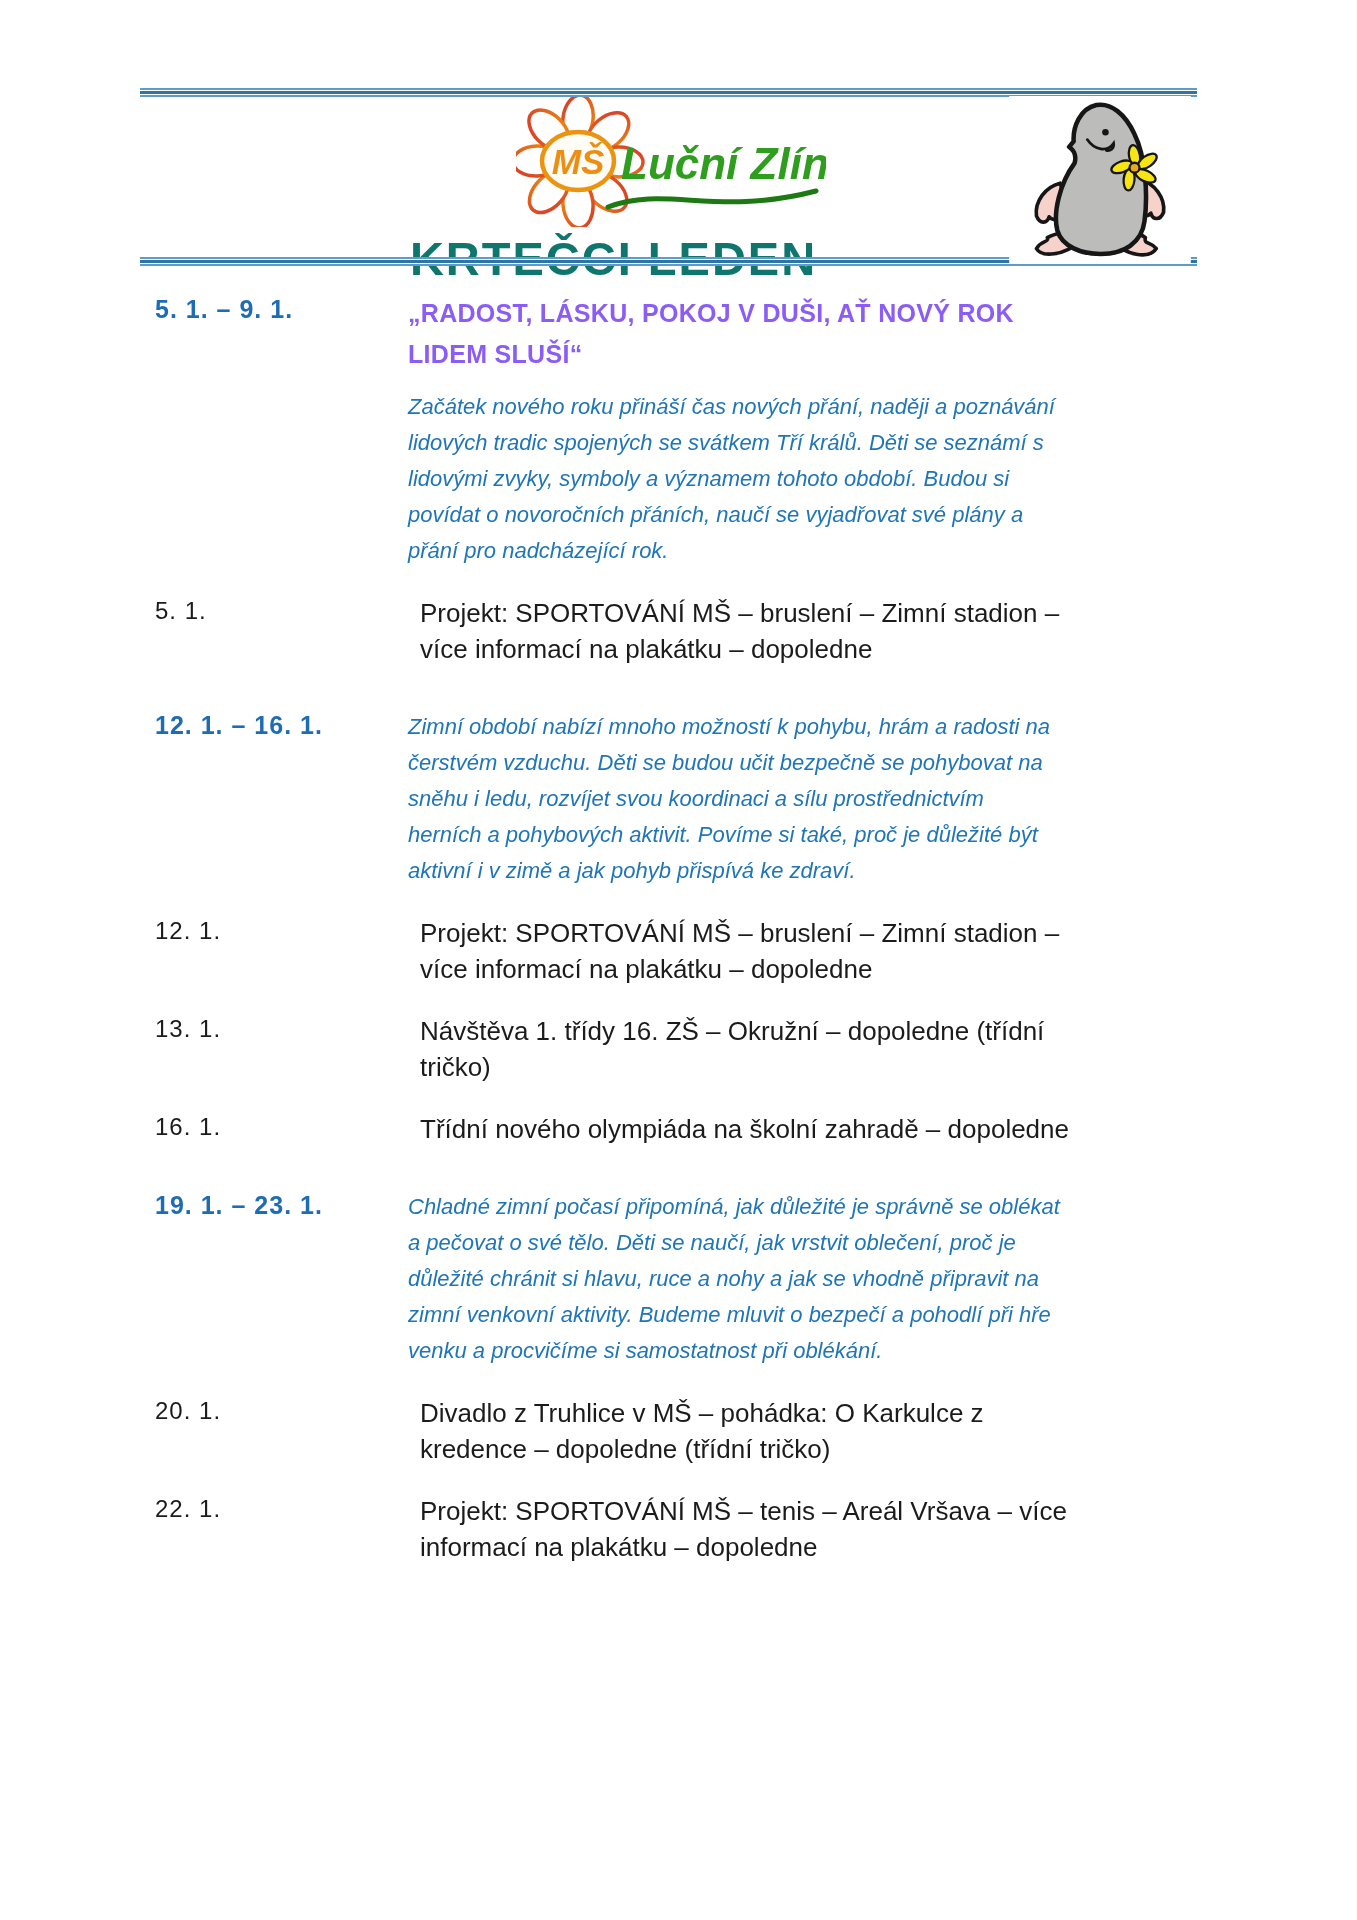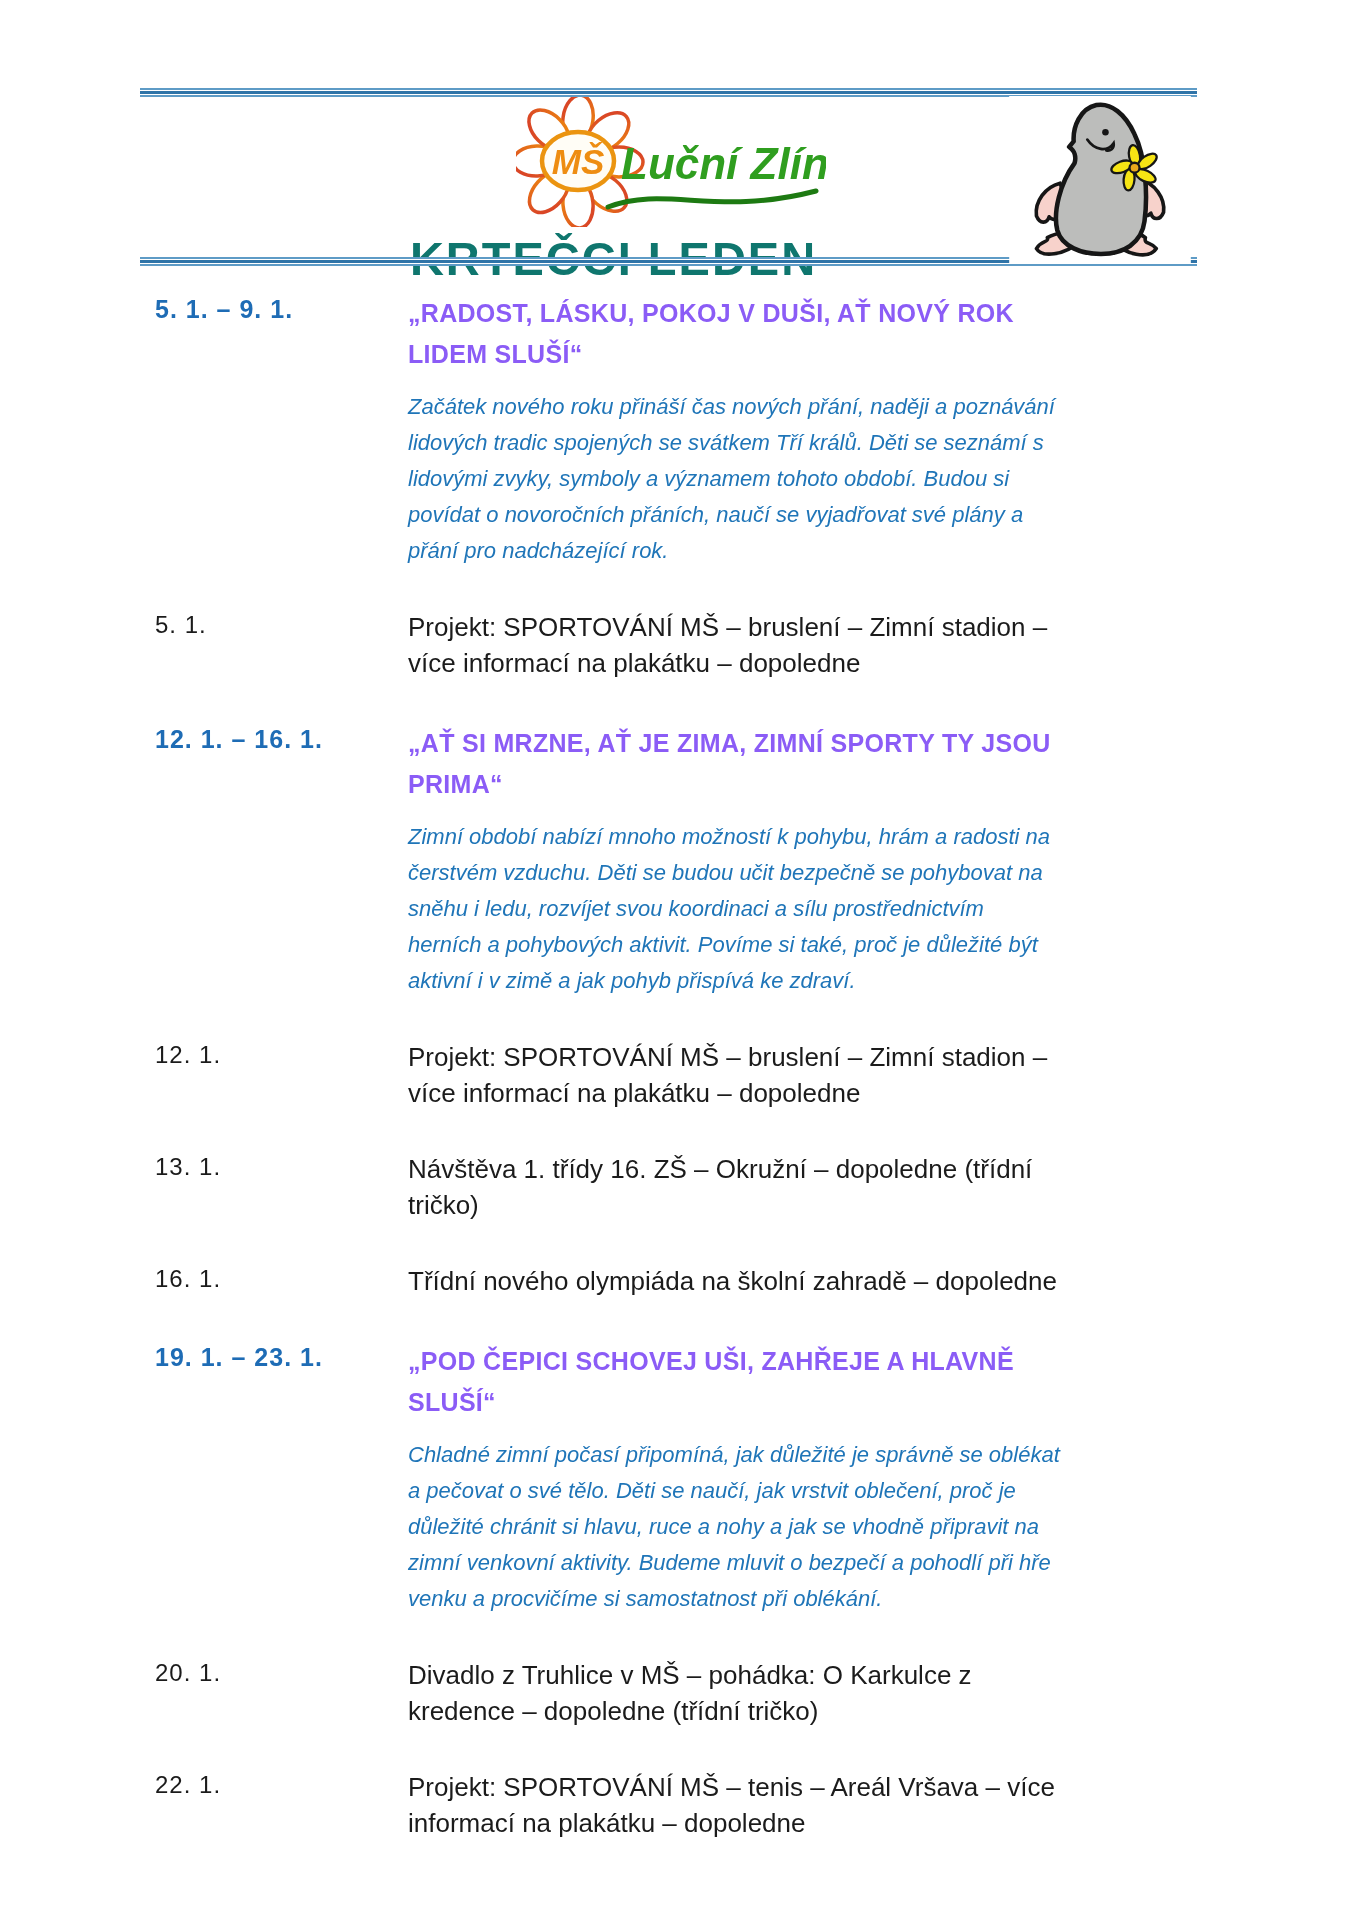--- a/index.html
+++ b/index.html
@@ -43,21 +43,21 @@
     position:absolute;
     right:6px;top:8px;
     width:182px;height:168px;
     z-index:3;
   }
   
   .content{margin:27px 0 0 155px;}
   .row{display:flex;align-items:flex-start;}
   .row.week{margin-top:42px;}
   .row.week:first-child{margin-top:0;}
-  .row.event{margin-top:40px;}
+  .row.event{margin-top:26px;gap:12px;}
   .col-date{
     flex:0 0 253px;
     font-size:24px;
     padding-top:2px;
     letter-spacing:1px;
   }
   .col-date.range{
     color:#1e6cb5;font-weight:bold;font-size:25px;
   }
   .col-date.single{color:#1b1b1b;}
@@ -167,21 +167,20 @@
     </section>
 
     <section class="row event">
       <div class="col-date single">5. 1.</div>
       <div class="col-text event-text">Projekt: SPORTOVÁNÍ MŠ – bruslení – Zimní stadion – více informací na plakátku – dopoledne</div>
     </section>
 
     <section class="row week">
       <div class="col-date range">12. 1. – 16. 1.</div>
       <div class="col-text">
-        <h2 class="quote">„AŤ SI MRZNE, AŤ JE ZIMA, ZIMNÍ SPORTY TY JSOU PRIMA“</h2>
         <p class="para">Zimní období nabízí mnoho možností k pohybu, hrám a radosti na čerstvém vzduchu. Děti se budou učit bezpečně se pohybovat na sněhu i ledu, rozvíjet svou koordinaci a sílu prostřednictvím herních a pohybových aktivit. Povíme si také, proč je důležité být aktivní i v zimě a jak pohyb přispívá ke zdraví.</p>
       </div>
     </section>
 
     <section class="row event">
       <div class="col-date single">12. 1.</div>
       <div class="col-text event-text">Projekt: SPORTOVÁNÍ MŠ – bruslení – Zimní stadion – více informací na plakátku – dopoledne</div>
     </section>
 
     <section class="row event">
@@ -190,21 +189,20 @@
     </section>
 
     <section class="row event">
       <div class="col-date single">16. 1.</div>
       <div class="col-text event-text">Třídní nového olympiáda na školní zahradě – dopoledne</div>
     </section>
 
     <section class="row week">
       <div class="col-date range">19. 1. – 23. 1.</div>
       <div class="col-text">
-        <h2 class="quote">„POD ČEPICI SCHOVEJ UŠI, ZAHŘEJE A HLAVNĚ SLUŠÍ“</h2>
         <p class="para">Chladné zimní počasí připomíná, jak důležité je správně se oblékat a pečovat o své tělo. Děti se naučí, jak vrstvit oblečení, proč je důležité chránit si hlavu, ruce a nohy a jak se vhodně připravit na zimní venkovní aktivity. Budeme mluvit o bezpečí a pohodlí při hře venku a procvičíme si samostatnost při oblékání.</p>
       </div>
     </section>
 
     <section class="row event">
       <div class="col-date single">20. 1.</div>
       <div class="col-text event-text">Divadlo z Truhlice v MŠ – pohádka: O Karkulce z kredence – dopoledne (třídní tričko)</div>
     </section>
 
     <section class="row event">

